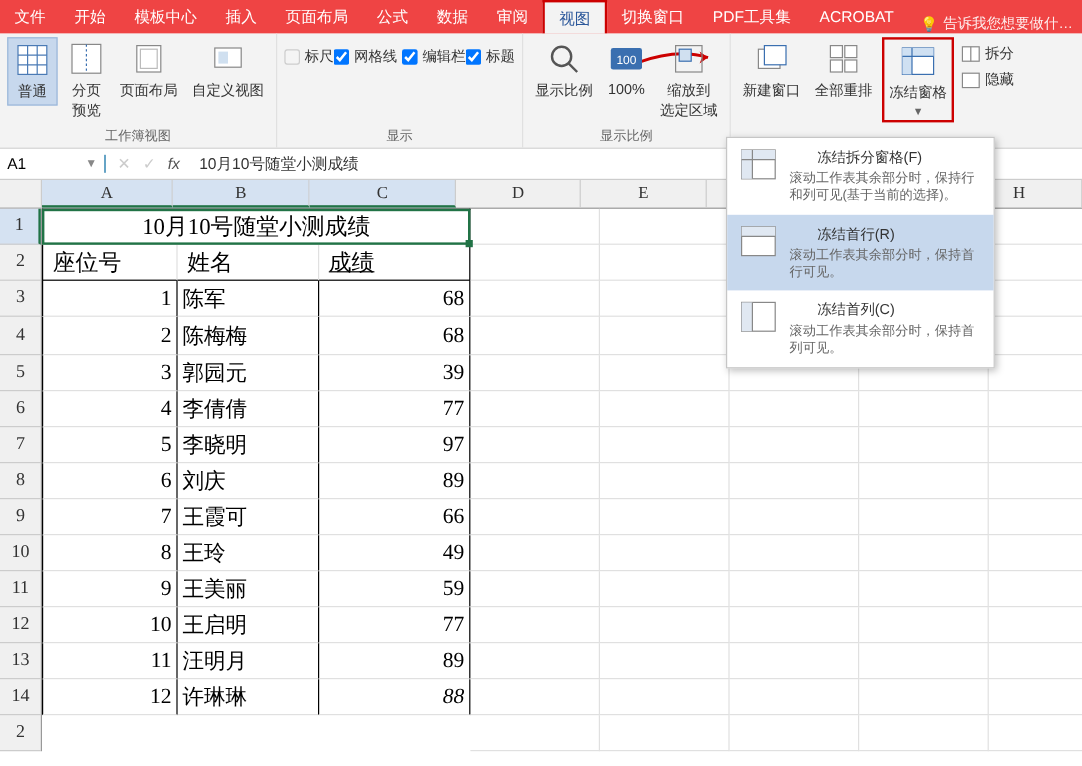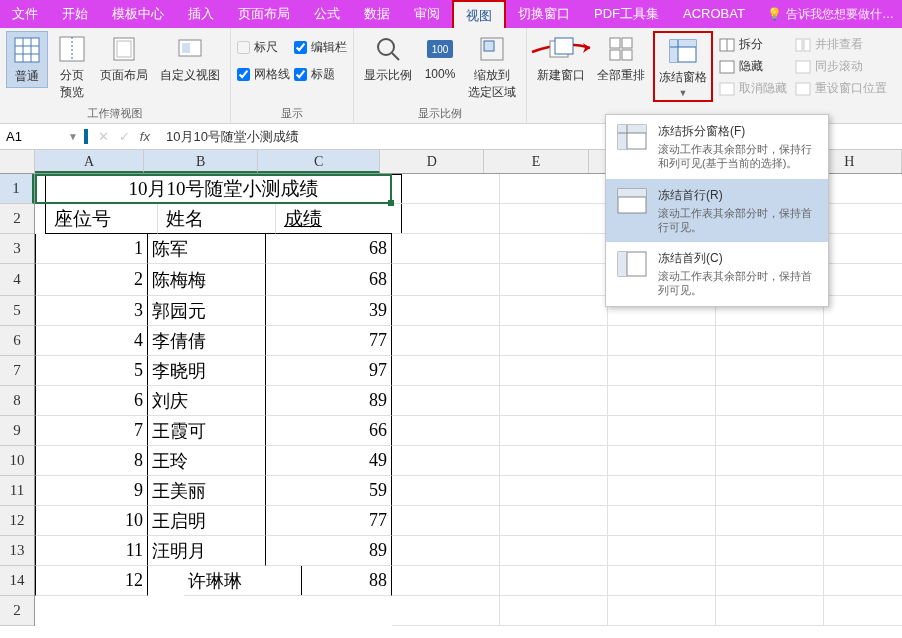--- a/index.html
+++ b/index.html
@@ -1,75 +1,75 @@
 <!DOCTYPE html>
 <html><head>
 <meta charset="utf-8">
 <style>
 * { margin: 0; padding: 0; box-sizing: border-box; font-family: "Microsoft YaHei", sans-serif; }
 body { background: #fff; width: 902px; height: 638px; overflow: hidden; position: relative; }
 
 
-.tabbar { background: #d946ef; height: 28px; display: flex; align-items: center; color: #fff; font-size: 13px; }
+.tabbar { background: #ef4444; height: 28px; display: flex; align-items: flex-end; color: #fff; font-size: 13px; }
 .tab { padding: 0 12px; height: 28px; line-height: 28px; cursor: pointer; white-space: nowrap; }
 .tab.active { background: #f3f3f3; color: #2b579a; border: 2px solid #c00; border-bottom: none; }
 .tell-me { margin-left: auto; display: flex; align-items: center; padding: 0 8px; opacity: 0.9; font-size: 12px; }
 .bulb-icon { margin-right: 4px; }
 
 
 .ribbon { background: #f3f3f3; height: 96px; border-bottom: 1px solid #d4d4d4; display: flex; position: relative; }
 .group { border-right: 1px solid #e0e0e0; padding: 3px 6px 0; display: flex; flex-direction: column; position: relative; }
 .group-content { flex: 1; display: flex; align-items: flex-start; gap: 4px; }
 .group-label { text-align: center; font-size: 11px; color: #666; padding: 2px 0; }
 .big-btn { display: flex; flex-direction: column; align-items: center; gap: 2px; padding: 2px 4px; cursor: pointer; font-size: 12px; color: #333; }
 .big-btn .icon { width: 32px; height: 32px; display: flex; align-items: center; justify-content: center; }
 .big-btn.active { background: #c7d8ed; border: 1px solid #9bb7d9; }
-.chk-col { display: flex; flex-direction: column; gap: 10px; padding-top: 8px; font-size: 12px; color: #333; }
+.chk-col { display: flex; flex-direction: row; gap: 0; padding-top: 8px; font-size: 12px; color: #333; }
 .chk { display: flex; align-items: center; gap: 4px; }
 .chk input { width: 13px; height: 13px; }
 .freeze-btn { border: 2px solid #c00; padding: 2px 4px; }
 .small-btns { display: flex; flex-direction: column; gap: 3px; font-size: 12px; color: #333; padding-top: 4px; }
 .small-btn { display: flex; align-items: center; gap: 4px; padding: 1px 2px; }
 .small-btn.disabled { color: #aaa; }
 .arrow-red { position: absolute; top: 10px; left: 530px; width: 70px; height: 20px; pointer-events: none; }
 
 
 .fbar { height: 26px; border-bottom: 1px solid #ccc; display: flex; align-items: center; font-size: 13px; background: #fff; }
-.name-box { width: 88px; border-right: 4px solid #0369a1; padding: 0 6px; display: flex; align-items: center; justify-content: space-between; gap: 16px; }
+.name-box { width: 88px; border-right: 1px solid #0369a1; padding: 0 6px; display: flex; align-items: center; justify-content: space-between; gap: 16px; }
 .name-box .dd { color: #888; font-size: 10px; }
 .fx-icons { padding: 0 10px; display: flex; gap: 10px; color: #888; font-size: 13px; }
 .fx-icons .fx { font-style: italic; color: #555; }
 .formula-input { flex: 1; padding: 0 6px; color: #333; }
 
 
 .sheet { display: flex; height: calc(638px - 28px - 96px - 26px); }
 .gutter-corner { width: 35px; height: 24px; background: #f0f0f0; border-right: 1px solid #ccc; border-bottom: 1px solid #999; }
 .col-headers { display: flex; height: 24px; background: #f0f0f0; border-bottom: 1px solid #999; }
 .col-h { border-right: 1px solid #ccc; text-align: center; font-size: 14px; color: #333; line-height: 24px; font-family: "Times New Roman", serif; }
 .col-h.sel { background: #d5e2f2; border-bottom: 2px solid #217346; }
 .row-headers { width: 35px; background: #f0f0f0; border-right: 1px solid #999; }
 .row-h { border-bottom: 1px solid #ccc; text-align: center; font-size: 15px; color: #333; font-family: "Times New Roman", serif; display: flex; align-items: center; justify-content: center; }
 .row-h.sel { background: #d5e2f2; border-right: 2px solid #217346; }
 .grid-wrap { position: relative; flex: 1; }
 .grid { position: absolute; top: 0; left: 0; }
 .cell { position: absolute; border-right: 1px solid #e0e0e0; border-bottom: 1px solid #e0e0e0; font-size: 18px; font-family: "SimSun", "Times New Roman", serif; padding: 0 4px; display: flex; align-items: center; color: #000; }
-.cell.hdr { font-size: 19px; margin-left: 10px; }
+.cell.hdr { font-size: 19px; }
 .cell.num { justify-content: flex-end; }
 .selection { position: absolute; border: 2px solid #217346; pointer-events: none; }
 .selection::after { content: ""; position: absolute; right: -4px; bottom: -4px; width: 6px; height: 6px; background: #217346; }
 .border-tbl { border-right: 1px solid #000 !important; }
 .border-bot { border-bottom: 1px solid #000 !important; }
 .border-top { border-top: 1px solid #000; }
 
 
 .dropdown { position: absolute; top: 114px; left: 605px; width: 224px; background: #fff; border: 1px solid #c6c6c6; box-shadow: 2px 2px 6px rgba(0,0,0,0.25); z-index: 100; }
 .dd-item { display: flex; gap: 10px; padding: 8px 10px; font-size: 12px; color: #333; cursor: pointer; }
 .dd-item.hover { background: #c7d8ed; }
 .dd-icon { width: 32px; height: 28px; flex-shrink: 0; }
-.dd-text b { font-weight: normal; display: block; margin-bottom: 2px; }
+.dd-text b { font-weight: normal; display: block; margin-bottom: 2px; margin-left: 23px; }
 .dd-text span { color: #666; font-size: 11px; line-height: 1.3; display: block; }
 
 svg { display: block; }
 </style>
 </head>
 <body>
 
 <div class="tabbar">
   <div class="tab">文件</div>
   <div class="tab">开始</div>
@@ -242,47 +242,20 @@
               <rect x="1" y="1" width="14" height="12" fill="#fff" stroke="#888"></rect>
               <line x1="8" y1="1" x2="8" y2="13" stroke="#888"></line>
             </svg>
             <span>拆分</span>
           </div>
         <div class="small-btn">
             <svg width="16" height="14">
               <rect x="1" y="1" width="14" height="12" fill="#fff" stroke="#888"></rect>
             </svg>
             <span>隐藏</span>
-          </div>
-        <div class="small-btn disabled">
-            <svg width="16" height="14">
-              <rect x="1" y="1" width="14" height="12" fill="#fff" stroke="#ccc"></rect>
-            </svg>
-            <span>取消隐藏</span>
-          </div>
-      </div>
-      <div class="small-btns">
-        <div class="small-btn disabled">
-            <svg width="16" height="14">
-              <rect x="1" y="1" width="6" height="12" fill="#fff" stroke="#ccc"></rect>
-              <rect x="9" y="1" width="6" height="12" fill="#fff" stroke="#ccc"></rect>
-            </svg>
-            <span>并排查看</span>
-          </div>
-        <div class="small-btn disabled">
-            <svg width="16" height="14">
-              <rect x="1" y="1" width="14" height="12" fill="#fff" stroke="#ccc"></rect>
-            </svg>
-            <span>同步滚动</span>
-          </div>
-        <div class="small-btn disabled">
-            <svg width="16" height="14">
-              <rect x="1" y="1" width="14" height="12" fill="#fff" stroke="#ccc"></rect>
-            </svg>
-            <span>重设窗口位置</span>
           </div>
       </div>
     </div>
   </div>
 </div>
 
 <div class="dropdown">
   <div class="dd-item">
     <svg class="dd-icon">
         <rect x="2" y="2" width="28" height="24" fill="#fff" stroke="#888"></rect>
@@ -398,22 +371,22 @@
           <div class="cell num" style="left: 0px; top: 302px; width: 113px; height: 30px; border-left: 1px solid rgb(0, 0, 0); border-right: 1px solid rgb(0, 0, 0);">9</div>
           <div class="cell " style="left: 113px; top: 302px; width: 118px; height: 30px; border-right: 1px solid rgb(0, 0, 0); padding-left: 4px;">王美丽</div>
           <div class="cell num border-tbl" style="left: 231px; top: 302px; width: 126px; height: 30px;">59</div>
           <div class="cell num" style="left: 0px; top: 332px; width: 113px; height: 30px; border-left: 1px solid rgb(0, 0, 0); border-right: 1px solid rgb(0, 0, 0);">10</div>
           <div class="cell " style="left: 113px; top: 332px; width: 118px; height: 30px; border-right: 1px solid rgb(0, 0, 0); padding-left: 4px;">王启明</div>
           <div class="cell num border-tbl" style="left: 231px; top: 332px; width: 126px; height: 30px;">77</div>
           <div class="cell num" style="left: 0px; top: 362px; width: 113px; height: 30px; border-left: 1px solid rgb(0, 0, 0); border-right: 1px solid rgb(0, 0, 0);">11</div>
           <div class="cell " style="left: 113px; top: 362px; width: 118px; height: 30px; border-right: 1px solid rgb(0, 0, 0); padding-left: 4px;">汪明月</div>
           <div class="cell num border-tbl" style="left: 231px; top: 362px; width: 126px; height: 30px;">89</div>
           <div class="cell num" style="left: 0px; top: 392px; width: 113px; height: 30px; border-left: 1px solid rgb(0, 0, 0); border-right: 1px solid rgb(0, 0, 0);">12</div>
-          <div class="cell " style="left: 113px; top: 392px; width: 118px; height: 30px; border-right: 1px solid rgb(0, 0, 0); padding-left: 4px; margin-left: 36px;">许琳琳</div>
-          <div class="cell num border-tbl" style="left: 231px; top: 392px; width: 126px; height: 30px;">88</div>
+          <div class="cell " style="left: 113px; top: 392px; width: 118px; height: 30px; border-right: 1px solid rgb(0, 0, 0); padding-left: 4px;">许琳琳</div>
+          <div class="cell num border-tbl" style="left: 231px; top: 392px; width: 126px; height: 30px; font-style: italic;">88</div>
           <div class="cell " style="left: 357px; top: 0px; width: 108px; height: 30px;"></div>
           <div class="cell " style="left: 465px; top: 0px; width: 108px; height: 30px;"></div>
           <div class="cell " style="left: 573px; top: 0px; width: 108px; height: 30px;"></div>
           <div class="cell " style="left: 681px; top: 0px; width: 108px; height: 30px;"></div>
           <div class="cell " style="left: 789px; top: 0px; width: 108px; height: 30px;"></div>
           <div class="cell " style="left: 357px; top: 30px; width: 108px; height: 30px;"></div>
           <div class="cell " style="left: 465px; top: 30px; width: 108px; height: 30px;"></div>
           <div class="cell " style="left: 573px; top: 30px; width: 108px; height: 30px;"></div>
           <div class="cell " style="left: 681px; top: 30px; width: 108px; height: 30px;"></div>
           <div class="cell " style="left: 789px; top: 30px; width: 108px; height: 30px;"></div>

